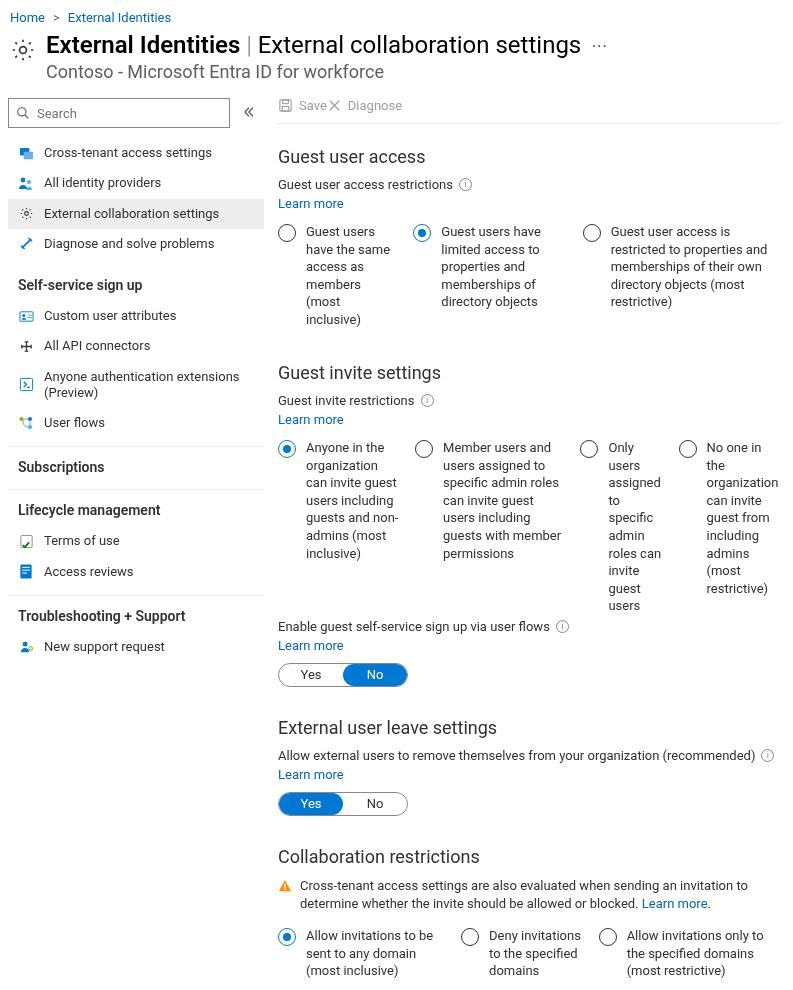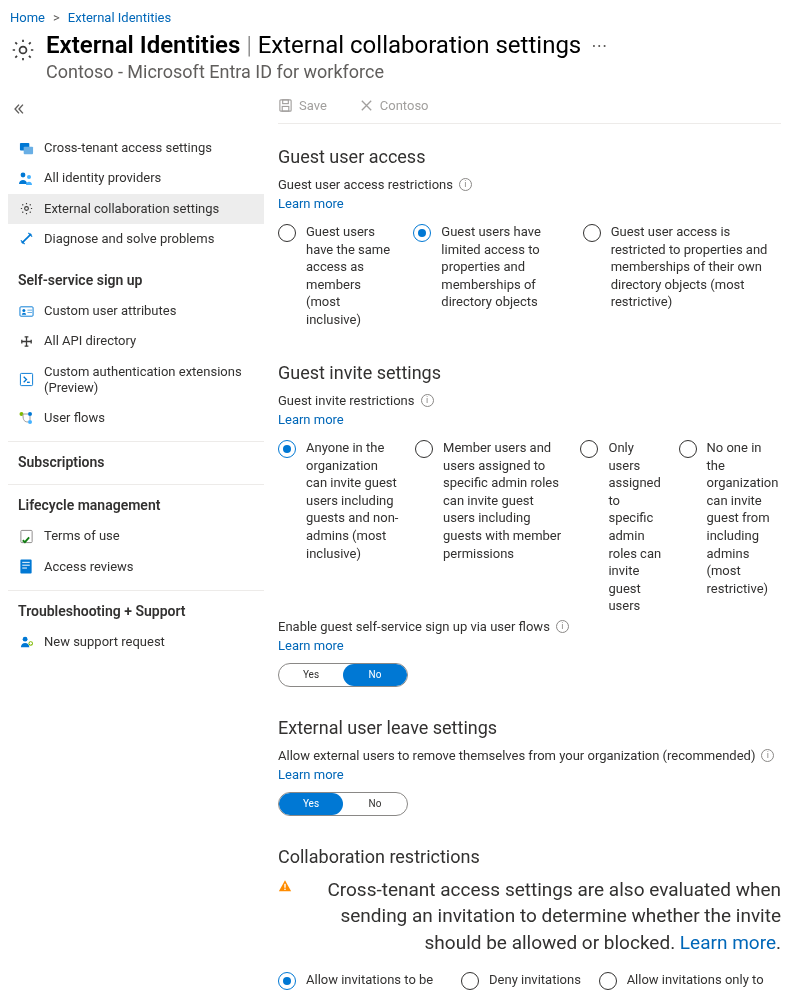--- a/index.html
+++ b/index.html
@@ -51,48 +51,48 @@
   .navlist { list-style:none; margin:10px 0 0; padding:0; }
   .navlist li { display:flex; align-items:center; gap:10px; padding:7px 8px 7px 10px; cursor:pointer; font-size:13px; }
   .navlist li.selected { background: var(--sel-bg); }
   .navlist li .icon { width:16px; height:16px; display:flex; align-items:center; justify-content:center; flex:0 0 16px; }
   .navlist .label { line-height:1.25; }
 
   .section-head { font-weight:600; font-size:14px; padding:12px 10px 6px; border-top:1px solid var(--light-border); margin-top:8px; }
   .section-head.first { border-top:none; margin-top:6px; }
 
   
-  .cmdbar { display:flex; align-items:center; gap:32px; padding:8px 0 10px; border-bottom:1px solid var(--light-border); }
+  .cmdbar { display:flex; align-items:center; gap:0; padding:8px 0 10px; border-bottom:1px solid var(--light-border); }
   .cmd { display:flex; align-items:center; gap:6px; color:#a19f9d; font-size:13px; cursor:default; }
   .cmd svg { stroke:#a19f9d; }
 
   
   .sec { margin-top:22px; }
   .sec h2 { font-size:18px; font-weight:400; margin:0 0 10px; }
   .lblrow { display:flex; align-items:center; gap:6px; font-size:13px; color:var(--text); margin-bottom:4px; }
   .info { width:13px; height:13px; border:1px solid #8a8886; border-radius:50%; display:inline-flex; align-items:center; justify-content:center; font-size:9px; color:#8a8886; line-height:1; }
 
   
   .radioset { display:flex; gap:16px; margin-top:12px; }
   .radio { display:flex; align-items:flex-start; gap:10px; cursor:pointer; }
   .radio .dot { width:18px; height:18px; border:1px solid #323130; border-radius:50%; flex:0 0 18px; position:relative; margin-top:1px; }
   .radio.checked .dot { border-color: var(--blue); }
   .radio.checked .dot::after { content:""; position:absolute; inset:4px; background:var(--blue); border-radius:50%; }
   .radio .rlabel { font-size:13px; line-height:1.35; color:var(--text); }
 
   
   .pill { display:inline-flex; border:1px solid #8a8886; border-radius:14px; overflow:hidden; height:24px; }
-  .pill span { display:flex; align-items:center; justify-content:center; width:64px; font-size:10px; cursor:pointer; }
+  .pill span { display:flex; align-items:center; justify-content:center; width:64px; font-size:13px; cursor:pointer; }
   .pill span.on { background: var(--blue); color:#fff; border-radius:14px; }
   .pill span.off { color:#323130; }
 
   .learn { font-size:13px; }
 
   
-  .warn { display:flex; align-items:flex-start; gap:8px; margin:6px 0 14px; font-size:19px; line-height:1.4;text-align:right; }
+  .warn { display:flex; align-items:flex-start; gap:8px; margin:6px 0 14px; font-size:13px; line-height:1.4; }
   .warn svg { flex:0 0 14px; margin-top:2px; }
 </style>
 </head>
 <body>
 
 <div class="bc">
   <a class="link" href="#">Home</a>
   <span class="sep">&gt;</span>
   <a class="link" href="#">External Identities</a>
 </div>
@@ -112,20 +112,29 @@
       <span class="title-more">⋯</span>
     </h1>
     <div class="sub">Contoso - Microsoft Entra ID for workforce</div>
   </div>
 </div>
 
 <div class="content">
 
   <div class="left">
     <div class="searchrow">
+      <div class="searchbox">
+        <span class="icon">
+          <svg width="14" height="14" viewBox="0 0 16 16" fill="none" stroke="#605e5c" stroke-width="1.3">
+            <circle cx="6.7" cy="6.7" r="4.7"></circle>
+              <path d="M10.3 10.3 14 14"></path>
+          </svg>
+        </span>
+        <input type="text" placeholder="Search" style="">
+      </div>
       <span class="collapse-btn">
         <svg width="14" height="14" viewBox="0 0 16 16" stroke="#605e5c" stroke-width="1.6" fill="none">
           <path d="M8 3 3.5 8 8 13"></path>
             <path d="M12.5 3 8 8l4.5 5"></path>
         </svg>
       </span>
     </div>
 
     <ul class="navlist">
       <li>
@@ -183,31 +192,31 @@
         </span>
         <span class="label">Custom user attributes</span>
       </li>
       <li>
         <span class="icon">
           <svg width="15" height="15" viewBox="0 0 16 16" stroke="#3b3a39" stroke-width="1.4" fill="none">
               <path d="M8 3v10M3 8h10"></path>
               <path d="M6 3l4 0M6 13l4 0M3 6v4M13 6v4"></path>
             </svg>
         </span>
-        <span class="label">All API directory</span>
+        <span class="label">All API connectors</span>
       </li>
       <li>
         <span class="icon">
           <svg width="15" height="15" viewBox="0 0 16 16">
               <rect x="1.5" y="1.5" width="13" height="13" rx="1" fill="none" stroke="#0078d4"></rect>
               <path d="M5 5l3 3-3 3" fill="none" stroke="#0078d4" stroke-width="1.4"></path>
               <path d="M8.5 11h3" stroke="#0078d4" stroke-width="1.4"></path>
             </svg>
         </span>
-        <span class="label">Custom authentication extensions (Preview)</span>
+        <span class="label">Anyone authentication extensions (Preview)</span>
       </li>
       <li>
         <span class="icon">
           <svg width="16" height="16" viewBox="0 0 16 16">
               <circle cx="3.5" cy="4" r="2" fill="#7fba00"></circle>
               <circle cx="12" cy="4" r="2" fill="#0078d4"></circle>
               <circle cx="12" cy="12" r="2" fill="#44b1ff"></circle>
               <path d="M5.5 4H10M12 6v4M5 4c0 4 0 8 5 8" fill="none" stroke="#9a9a9a" stroke-width="1"></path>
             </svg>
         </span>
@@ -264,21 +273,21 @@
             <rect x="2" y="2" width="12" height="12" rx="1"></rect>
             <rect x="5" y="2" width="6" height="4"></rect>
             <rect x="4.5" y="9" width="7" height="5"></rect>
           </svg>
         <span>Save</span>
       </div>
       <div class="cmd">
         <svg width="15" height="15" viewBox="0 0 16 16" fill="none" stroke-width="1.4">
             <path d="M3 3l10 10M13 3 3 13"></path>
           </svg>
-        <span>Contoso</span>
+        <span>Diagnose</span>
       </div>
     </div>
 
     <div class="sec">
       <h2>Guest user access</h2>
       <div class="lblrow">
         <span>Guest user access restrictions</span>
         <span class="info">i</span>
       </div>
       <a class="link learn" href="#">Learn more</a>

